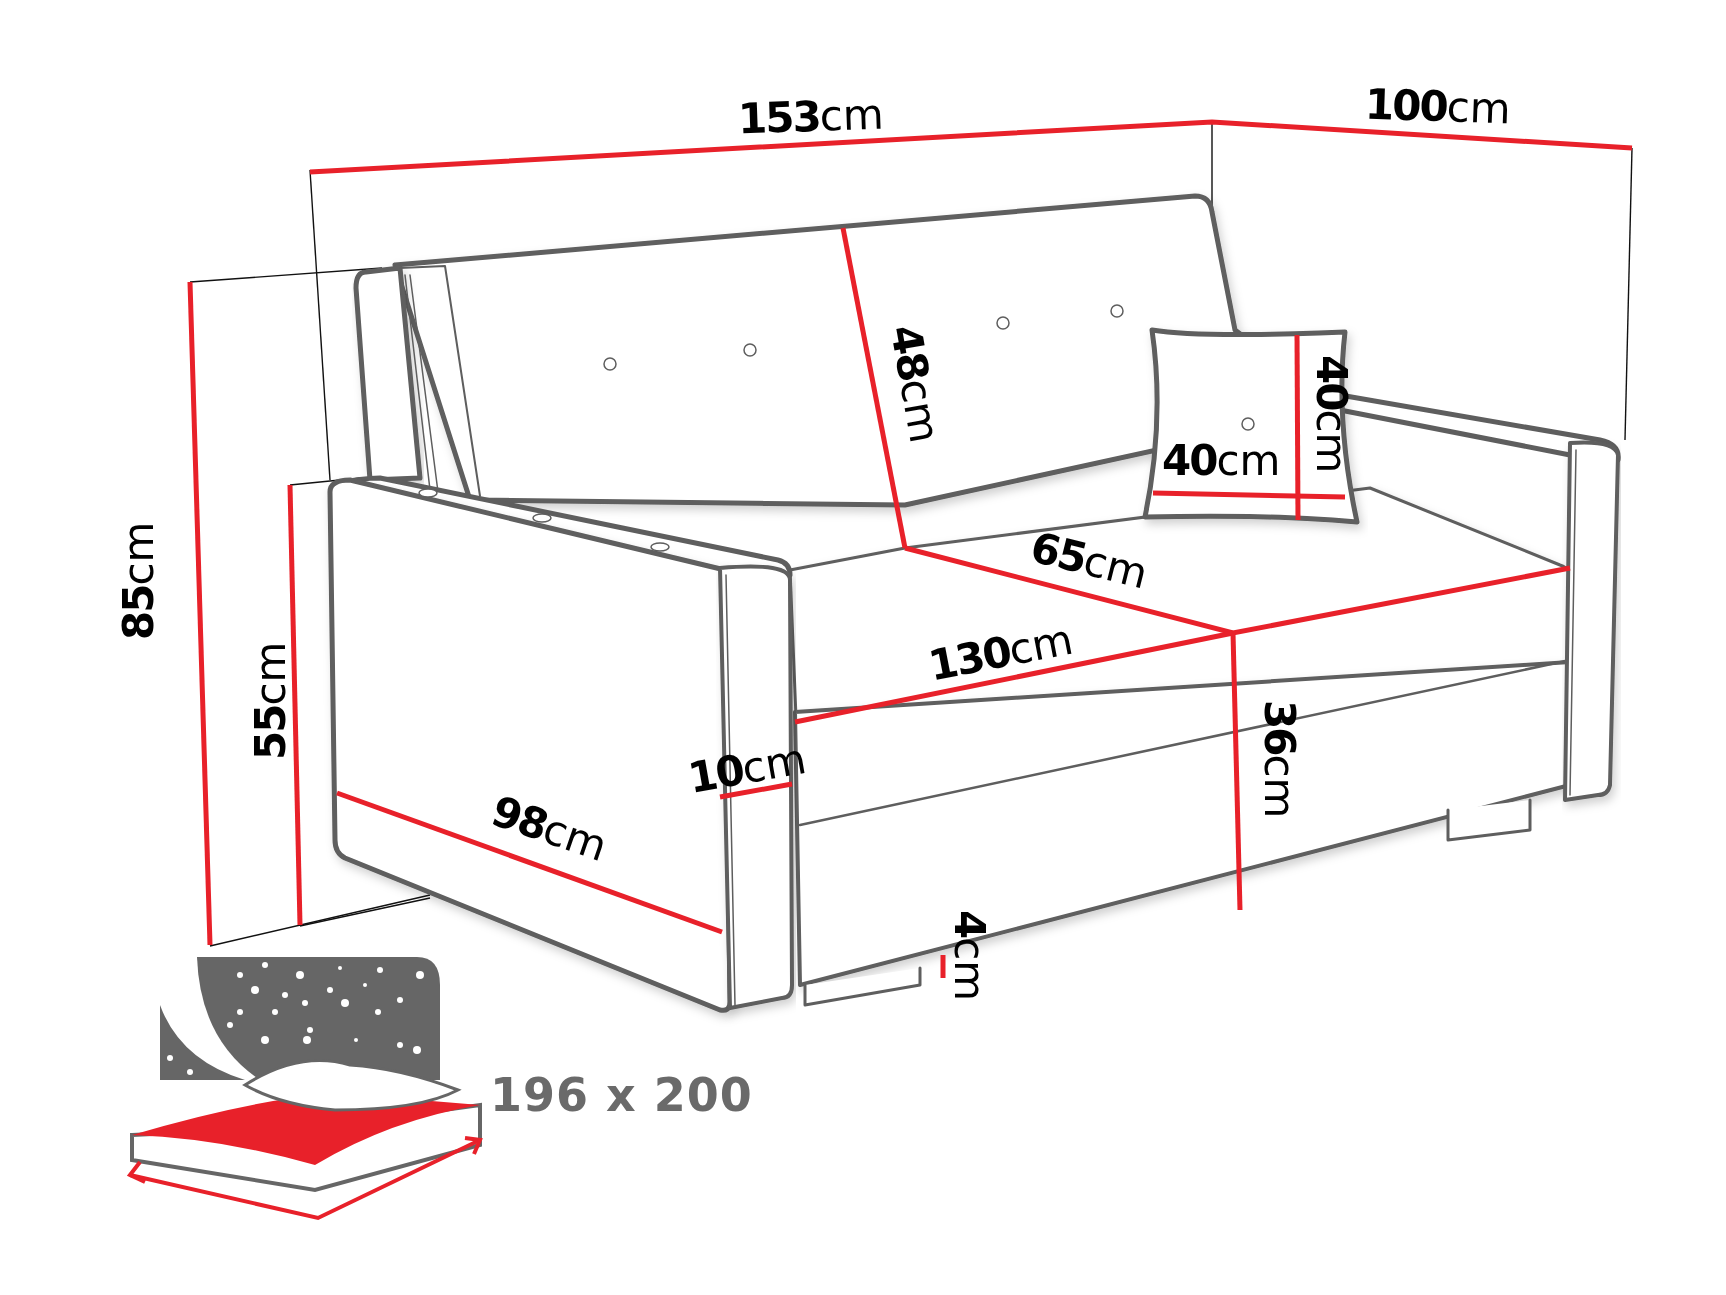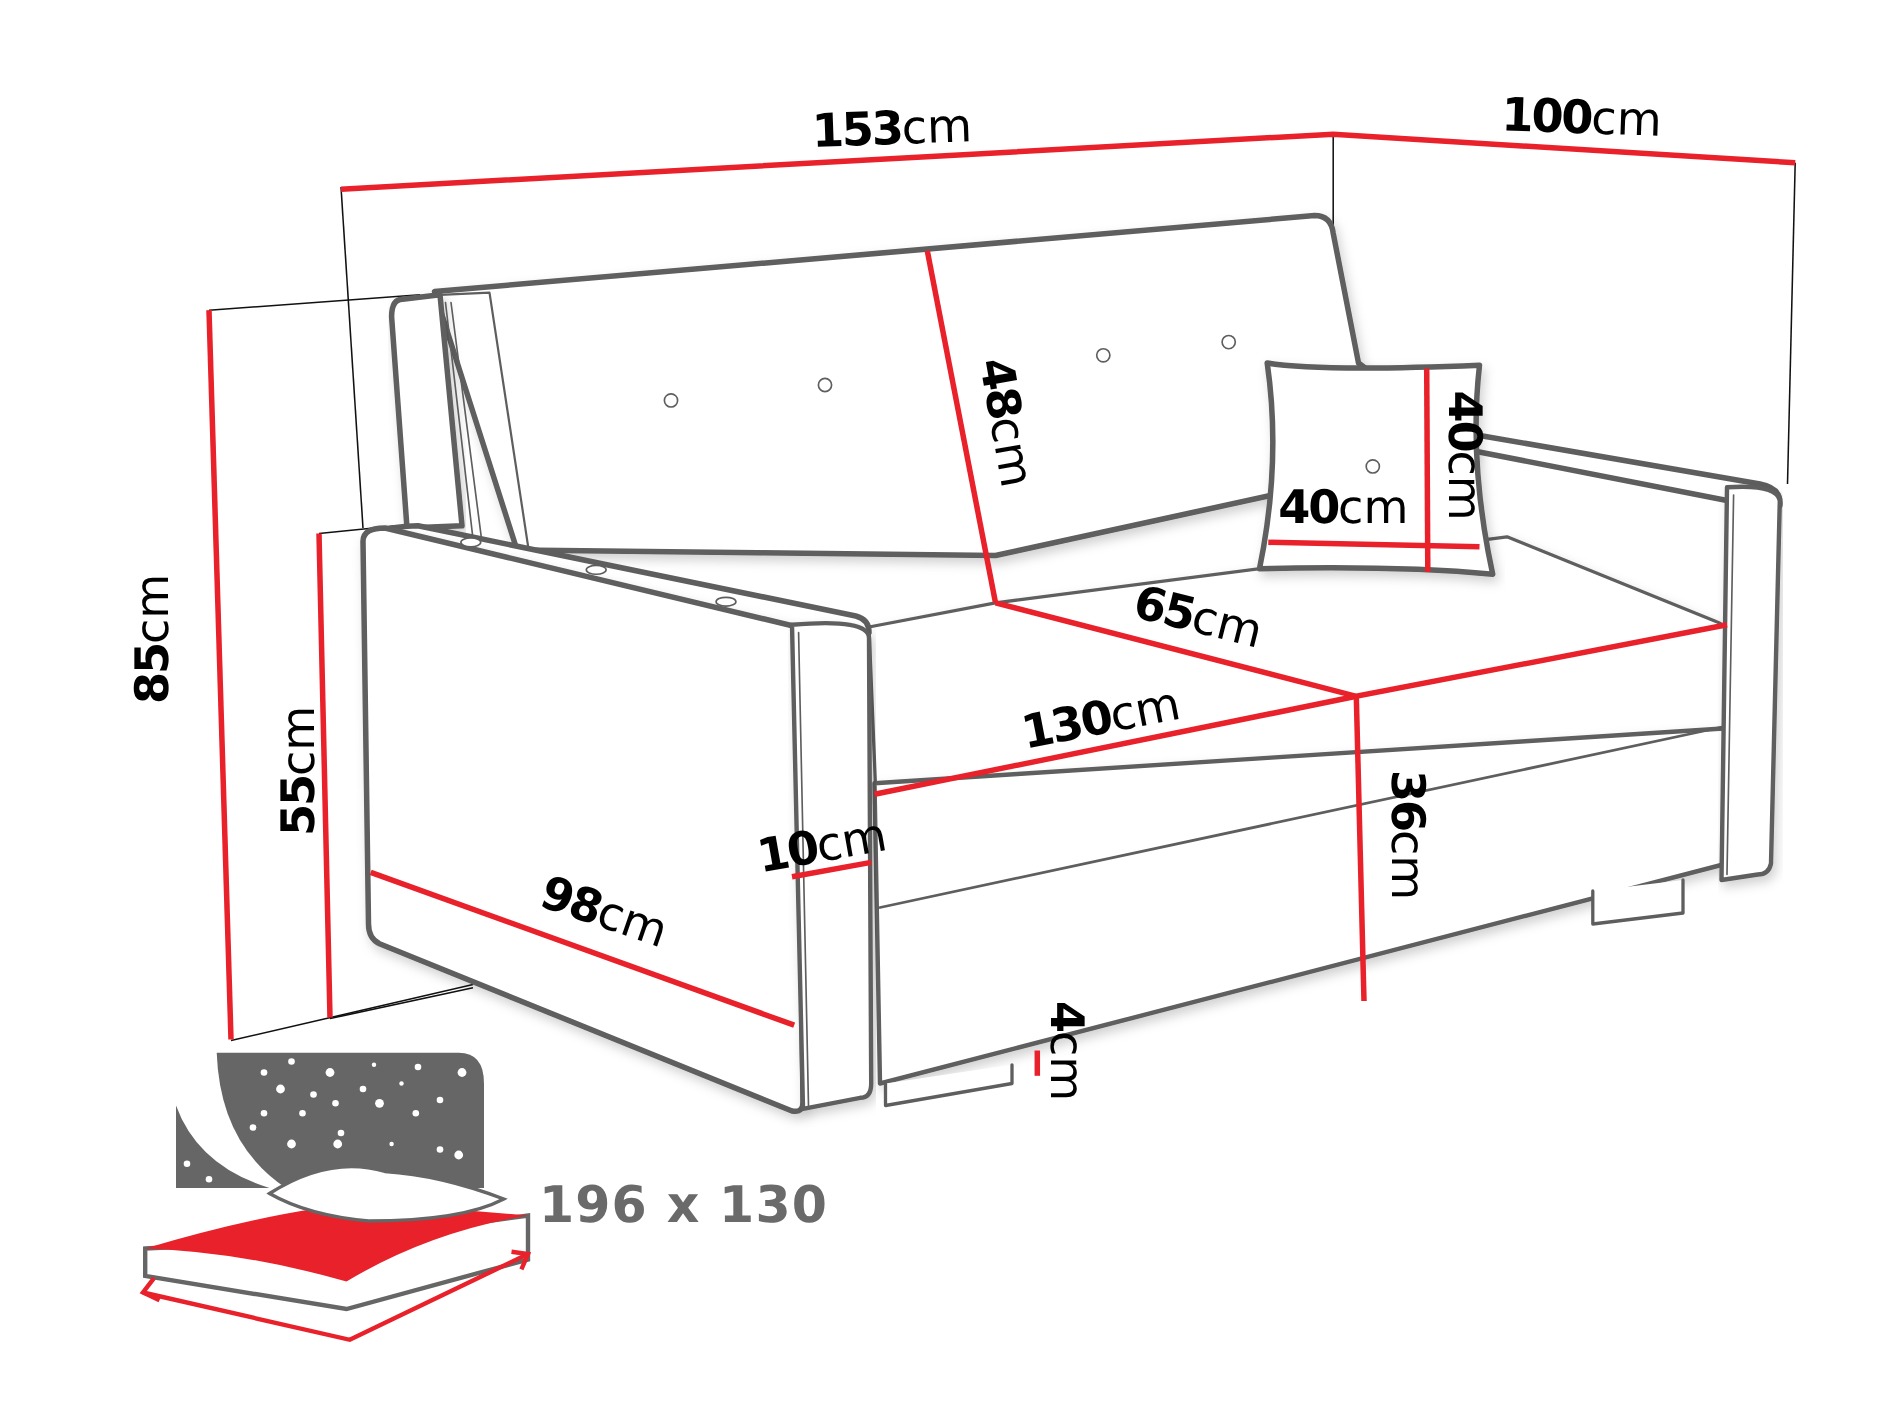--- a/index.html
+++ b/index.html
@@ -161,13 +161,13 @@
 <div class="lbl big" style="left:490px; top:808px; transform:rotate(19deg);">
   <span class="num">98</span><span class="unit">cm</span>
 </div>
 <div class="lbl big" style="left:1300px; top:700px; transform:rotate(90deg); transform-origin:left top;">
   <span class="num">36</span><span class="unit">cm</span>
 </div>
 <div class="lbl big" style="left:990px; top:910px; transform:rotate(90deg); transform-origin:left top;">
   <span class="num">4</span><span class="unit">cm</span>
 </div>
 
-<div class="bed-label">196 x 130</div>
+<div class="bed-label">196 x 200</div>
 
 </body></html>

